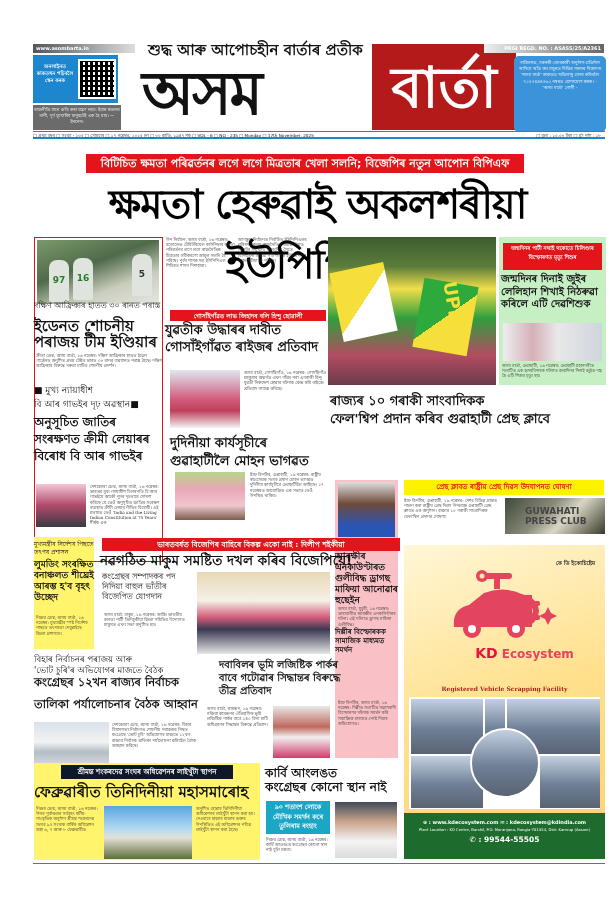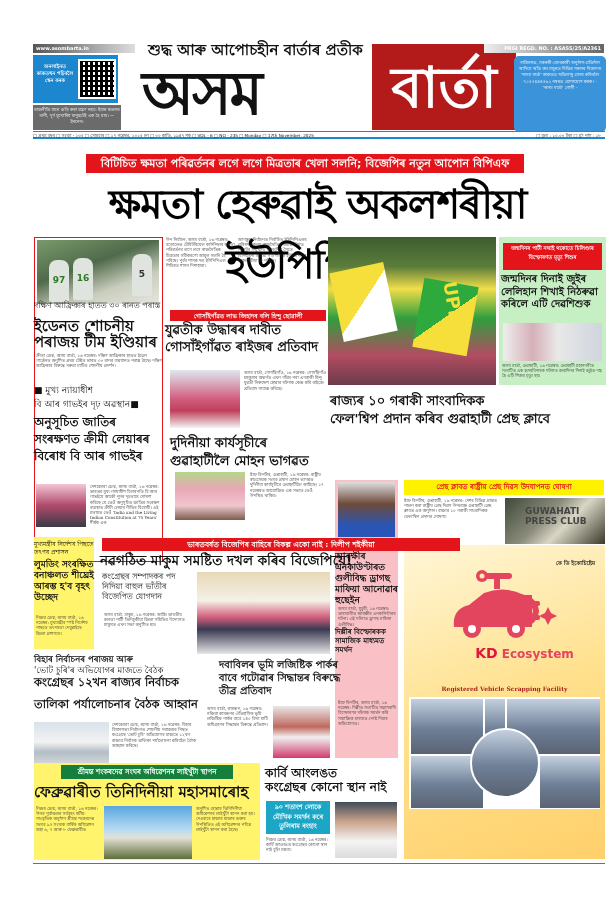--- a/index.html
+++ b/index.html
@@ -61,21 +61,21 @@
 #gostxt{left:244px;top:370px;width:82px;height:58px}
 #bhagwathead1{left:170px;top:436px;width:160px;font-size:13px}
 #bhagwathead2{left:170px;top:454px;width:160px;font-size:13px}
 #bhagwatimg{left:175px;top:472px;width:70px;height:48px;background:linear-gradient(180deg,#b6d68a,#e9a7b5 35%,#f0c6cf 70%,#7a5e4c)}
 #bhagwatxt{left:250px;top:472px;width:77px;height:48px}
 
 #presshead1{left:330px;top:394px;width:275px;font-size:13px}
 #presshead2{left:330px;top:412px;width:275px;font-size:13px}
 #pressstrap{left:404px;top:480px;width:200px;height:15px;background:#fff200;font-size:7px;font-weight:bold;text-align:center;line-height:15px;color:#e3151a}
 #presstxt{left:404px;top:498px;width:93px;height:42px}
-#pressimg{left:505px;top:498px;width:100px;height:46px;background:linear-gradient(135deg,#3d4a3a,#8a8a7a 40%,#d9d6c5 60%,#3a3a2a)}
+#pressimg{left:505px;top:498px;width:100px;height:36px;background:linear-gradient(135deg,#3d4a3a,#8a8a7a 40%,#d9d6c5 60%,#3a3a2a)}
 #pressimg span{position:absolute;left:20px;top:8px;font-size:9px;color:#444;font-weight:bold;line-height:10px}
 #pink{left:335px;top:480px;width:63px;height:278px;background:#f9c1c6}
 #pink .photo{position:absolute;left:3px;top:2px;width:57px;height:55px;background:linear-gradient(180deg,#dfdfdf,#6d4a3a 40%,#2955b6 80%)}
 #pink .h1{position:absolute;left:0;top:60px;width:63px;font-size:9px;line-height:11px}
 #pink .s1{position:absolute;left:3px;top:126px;width:58px;height:20px}
 #pink .h2{position:absolute;left:0;top:148px;width:63px;font-size:7px;line-height:9px}
 #pink .h3{position:absolute;left:0;top:176px;width:63px;font-size:9.5px;line-height:13px}
 #pink .s2{position:absolute;left:3px;top:220px;width:58px;height:55px}
 
 #ad{left:404px;top:545px;width:201px;height:314px;background:linear-gradient(160deg,#fff7d8,#ffe08c 50%,#ffd06b)}
@@ -90,37 +90,37 @@
 #ad .foot{position:absolute;left:0;top:268px;width:201px;height:46px;background:#1e6b2e;color:#fff;text-align:center}
 #ad .foot .l1{font-size:5px;font-weight:bold;padding-top:6px}
 #ad .foot .l2{font-size:3.8px;padding-top:2px}
 #ad .foot .l3{font-size:7.5px;font-weight:bold;padding-top:3px}
 
 #yellow{left:34px;top:537px;width:60px;height:112px;background:#fff46b}
 #yellow .h1{position:absolute;left:0;top:3px;width:60px;font-size:6px;line-height:8px}
 #yellow .h2{position:absolute;left:0;top:22px;width:60px;font-size:9px;line-height:11px}
 #yellow .s{position:absolute;left:2px;top:78px;width:56px;height:32px}
 
-#bjpstrap{left:102px;top:538px;width:358px;height:13px;background:#e3151a;color:#fff;font-size:7.5px;font-weight:bold;text-align:center;line-height:13px}
+#bjpstrap{left:102px;top:538px;width:298px;height:13px;background:#e3151a;color:#fff;font-size:7.5px;font-weight:bold;text-align:center;line-height:13px}
 #bjphead{left:100px;top:553px;width:303px;font-size:13.5px}
 #sam1{left:102px;top:572px;width:88px;font-size:8px;line-height:10px}
 #samtxt{left:104px;top:612px;width:85px;height:34px}
 #samimg{left:197px;top:572px;width:133px;height:82px;background:linear-gradient(180deg,#e7d9b7,#f5f0e7 35%,#d35e7b 55%,#3a3a53 70%,#e6e6e6)}
 #bihar1{left:34px;top:654px;width:168px;font-size:8.5px;line-height:11px;font-weight:normal}
 #bihar2{left:34px;top:676px;width:168px;font-size:11.5px;line-height:13px}
 #bihar3{left:34px;top:698px;width:168px;font-size:11.5px;line-height:13px}
 #biharimg{left:34px;top:722px;width:75px;height:50px;background:linear-gradient(180deg,#d9e2ea,#f2f2f2 40%,#b4bec6 60%,#e7e7e7)}
 #bihartxt{left:112px;top:722px;width:88px;height:50px}
 
 #dabhead{left:219px;top:658px;width:125px;font-size:10px;line-height:13px}
 #dabtxt{left:207px;top:706px;width:63px;height:60px}
 #dabimg{left:273px;top:706px;width:57px;height:52px;background:linear-gradient(180deg,#e8e8e8,#c0695e 40%,#f0f0f0 60%,#d23b6c)}
 
 #feb{left:34px;top:763px;width:226px;height:97px;background:#fff46b}
-#feb .strap{position:absolute;left:27px;top:2px;width:172px;height:14px;background:#15803d;color:#fff;font-size:7px;font-weight:bold;text-align:center;line-height:14px}
+#feb .strap{position:absolute;left:27px;top:2px;width:172px;height:14px;background:#0f172a;color:#fff;font-size:7px;font-weight:bold;text-align:center;line-height:14px}
 #feb .hd{position:absolute;left:0;top:18px;width:238px;font-size:15px;line-height:22px}
 #feb .s1{position:absolute;left:2px;top:43px;width:64px;height:50px}
 #feb .photo{position:absolute;left:70px;top:43px;width:88px;height:53px;background:linear-gradient(180deg,#5aa6e0,#b8dbf3 45%,#e3e1d6 60%,#5f6f3a)}
 #feb .s2{position:absolute;left:162px;top:43px;width:62px;height:50px}
 
 #karbi1{left:265px;top:766px;width:135px;font-size:12px;line-height:14px}
 #karbi2{left:265px;top:780px;width:135px;font-size:12px;line-height:14px}
 #karbibox{left:266px;top:801px;width:64px;height:33px;background:#1ba6c6;color:#fff;font-size:6.5px;font-weight:bold;text-align:center;line-height:9.5px;padding-top:2px}
 #karbitxt{left:266px;top:837px;width:64px;height:22px}
 #karbiimg{left:335px;top:802px;width:62px;height:56px;background:linear-gradient(180deg,#3f4c5a,#caa38b 35%,#f4f4f4 70%,#dcdcdc)}
@@ -230,35 +230,40 @@
   <div class="kd"><b>KD</b> <span>Ecosystem</span></div>
   <div class="reg">Registered Vehicle Scrapping Facility</div>
   <div class="photos">
     <div style="left:1px;top:1px;width:72px;height:55px"></div>
     <div style="left:75px;top:1px;width:20px;height:55px"></div>
     <div style="left:97px;top:1px;width:93px;height:55px"></div>
     <div style="left:1px;top:58px;width:72px;height:52px"></div>
     <div style="left:60px;top:30px;width:70px;height:70px;border-radius:50%;border:2px solid #fff"></div>
     <div style="left:130px;top:58px;width:60px;height:52px"></div>
   </div>
+  <div class="foot">
+    <div class="l1">⊕ : www.kdecosystem.com  ✉ : kdecosystem@kdindia.com</div>
+    <div class="l2">Plant Location : KD Centre, Barshil, P.O. Moranjana, Rangia-781354, Dist: Kamrup (Assam)</div>
+    <div class="l3">✆ : 99544-55505</div>
+  </div>
 </div>
 
 <div id="yellow" class="abs">
   <div class="h1 hd" style="font-weight:normal">মুখ্যমন্ত্ৰীৰ নিৰ্দেশৰ পিছতে তৎপৰ প্ৰশাসন</div>
   <div class="h2 hd">লুমডিং সংৰক্ষিত বনাঞ্চলত শীঘ্ৰেই আৰম্ভ হ'ব বৃহৎ উচ্ছেদ</div>
   <div class="s sm">নিজৰ ডেস্ক, অসম বাৰ্তা, ১৬ নৱেম্বৰ: মুখ্যমন্ত্ৰীৰ স্পষ্ট নিৰ্দেশৰ পাছতে তৎপৰতা দেখুৱাইছে জিলা প্ৰশাসনে।</div>
 </div>
 
 <div id="bjpstrap" class="abs">ভাৰতবৰ্ষত বিজেপিৰ বাহিৰে বিকল্প একো নাই : দিলীপ শইকীয়া</div>
 <div id="bjphead" class="abs hd">নৱগঠিত মাকুম সমষ্টিত দখল কৰিব বিজেপিয়ে!</div>
 <div id="sam1" class="abs hd" style="font-weight:normal">কংগ্ৰেছৰ সম্পাদকৰ পদ নিদিয়া বাহুল ভাঁতীৰ বিজেপিত যোগদান</div>
 <div id="samtxt" class="abs sm">অসম বাৰ্তা, মাকুম, ১৬ নৱেম্বৰ: আজি ভাৰতীয় জনতা পাৰ্টী তিনিচুকীয়া জিলা সমিতিৰ উদ্যোগত মাকুমত এখন সভা অনুষ্ঠিত হয়।</div>
 <div id="samimg" class="abs photo"></div>
 
-<div id="bihar1" class="abs hd" style="font-weight:bold">বিহাৰ নিৰ্বাচনৰ পৰাজয় আৰু</div>
+<div id="bihar1" class="abs hd" style="font-weight:normal">বিহাৰ নিৰ্বাচনৰ পৰাজয় আৰু</div>
 <div id="bihar1b" class="abs hd" style="left:34px;top:665px;width:168px;font-size:8.5px;line-height:11px;font-weight:normal">'ভোট চুৰি'ৰ অভিযোগৰ মাজতে বৈঠক</div>
 <div id="bihar2" class="abs hd">কংগ্ৰেছৰ ১২খন ৰাজ্যৰ নিৰ্বাচক</div>
 <div id="bihar3" class="abs hd">তালিকা পৰ্যালোচনাৰ বৈঠক আহ্বান</div>
 <div id="biharimg" class="abs photo"></div>
 <div id="bihartxt" class="abs sm">দেশজোৰা ডেস্ক, অসম বাৰ্তা, ১৬ নৱেম্বৰ: বিহাৰ বিধানসভা নিৰ্বাচনত শোচনীয় পৰাজয়ৰ পিছত কংগ্ৰেছে 'ভোট চুৰি' অভিযোগৰ মাজতে ১২খন ৰাজ্যৰ নিৰ্বাচক তালিকা পৰ্যালোচনা কৰিবলৈ বৈঠক আহ্বান কৰিছে।</div>
 
 <div id="dabhead" class="abs hd">দবাবিলৰ ভূমি লজিষ্টিক পাৰ্কৰ বাবে গটোৱাৰ সিদ্ধান্তৰ বিৰুদ্ধে তীব্ৰ প্ৰতিবাদ</div>
 <div id="dabtxt" class="abs sm">অসম বাৰ্তা, কামৰূপ, ১৬ নৱেম্বৰ: নজিৰা কামৰূপৰ ঐতিহাসিক ভূমি লজিষ্টিক পাৰ্কৰ বাবে ১৪০ বিঘা মাটি অধিগ্ৰহণৰ সিদ্ধান্তৰ বিৰুদ্ধে প্ৰতিবাদ।</div>
 <div id="dabimg" class="abs photo"></div>
 

